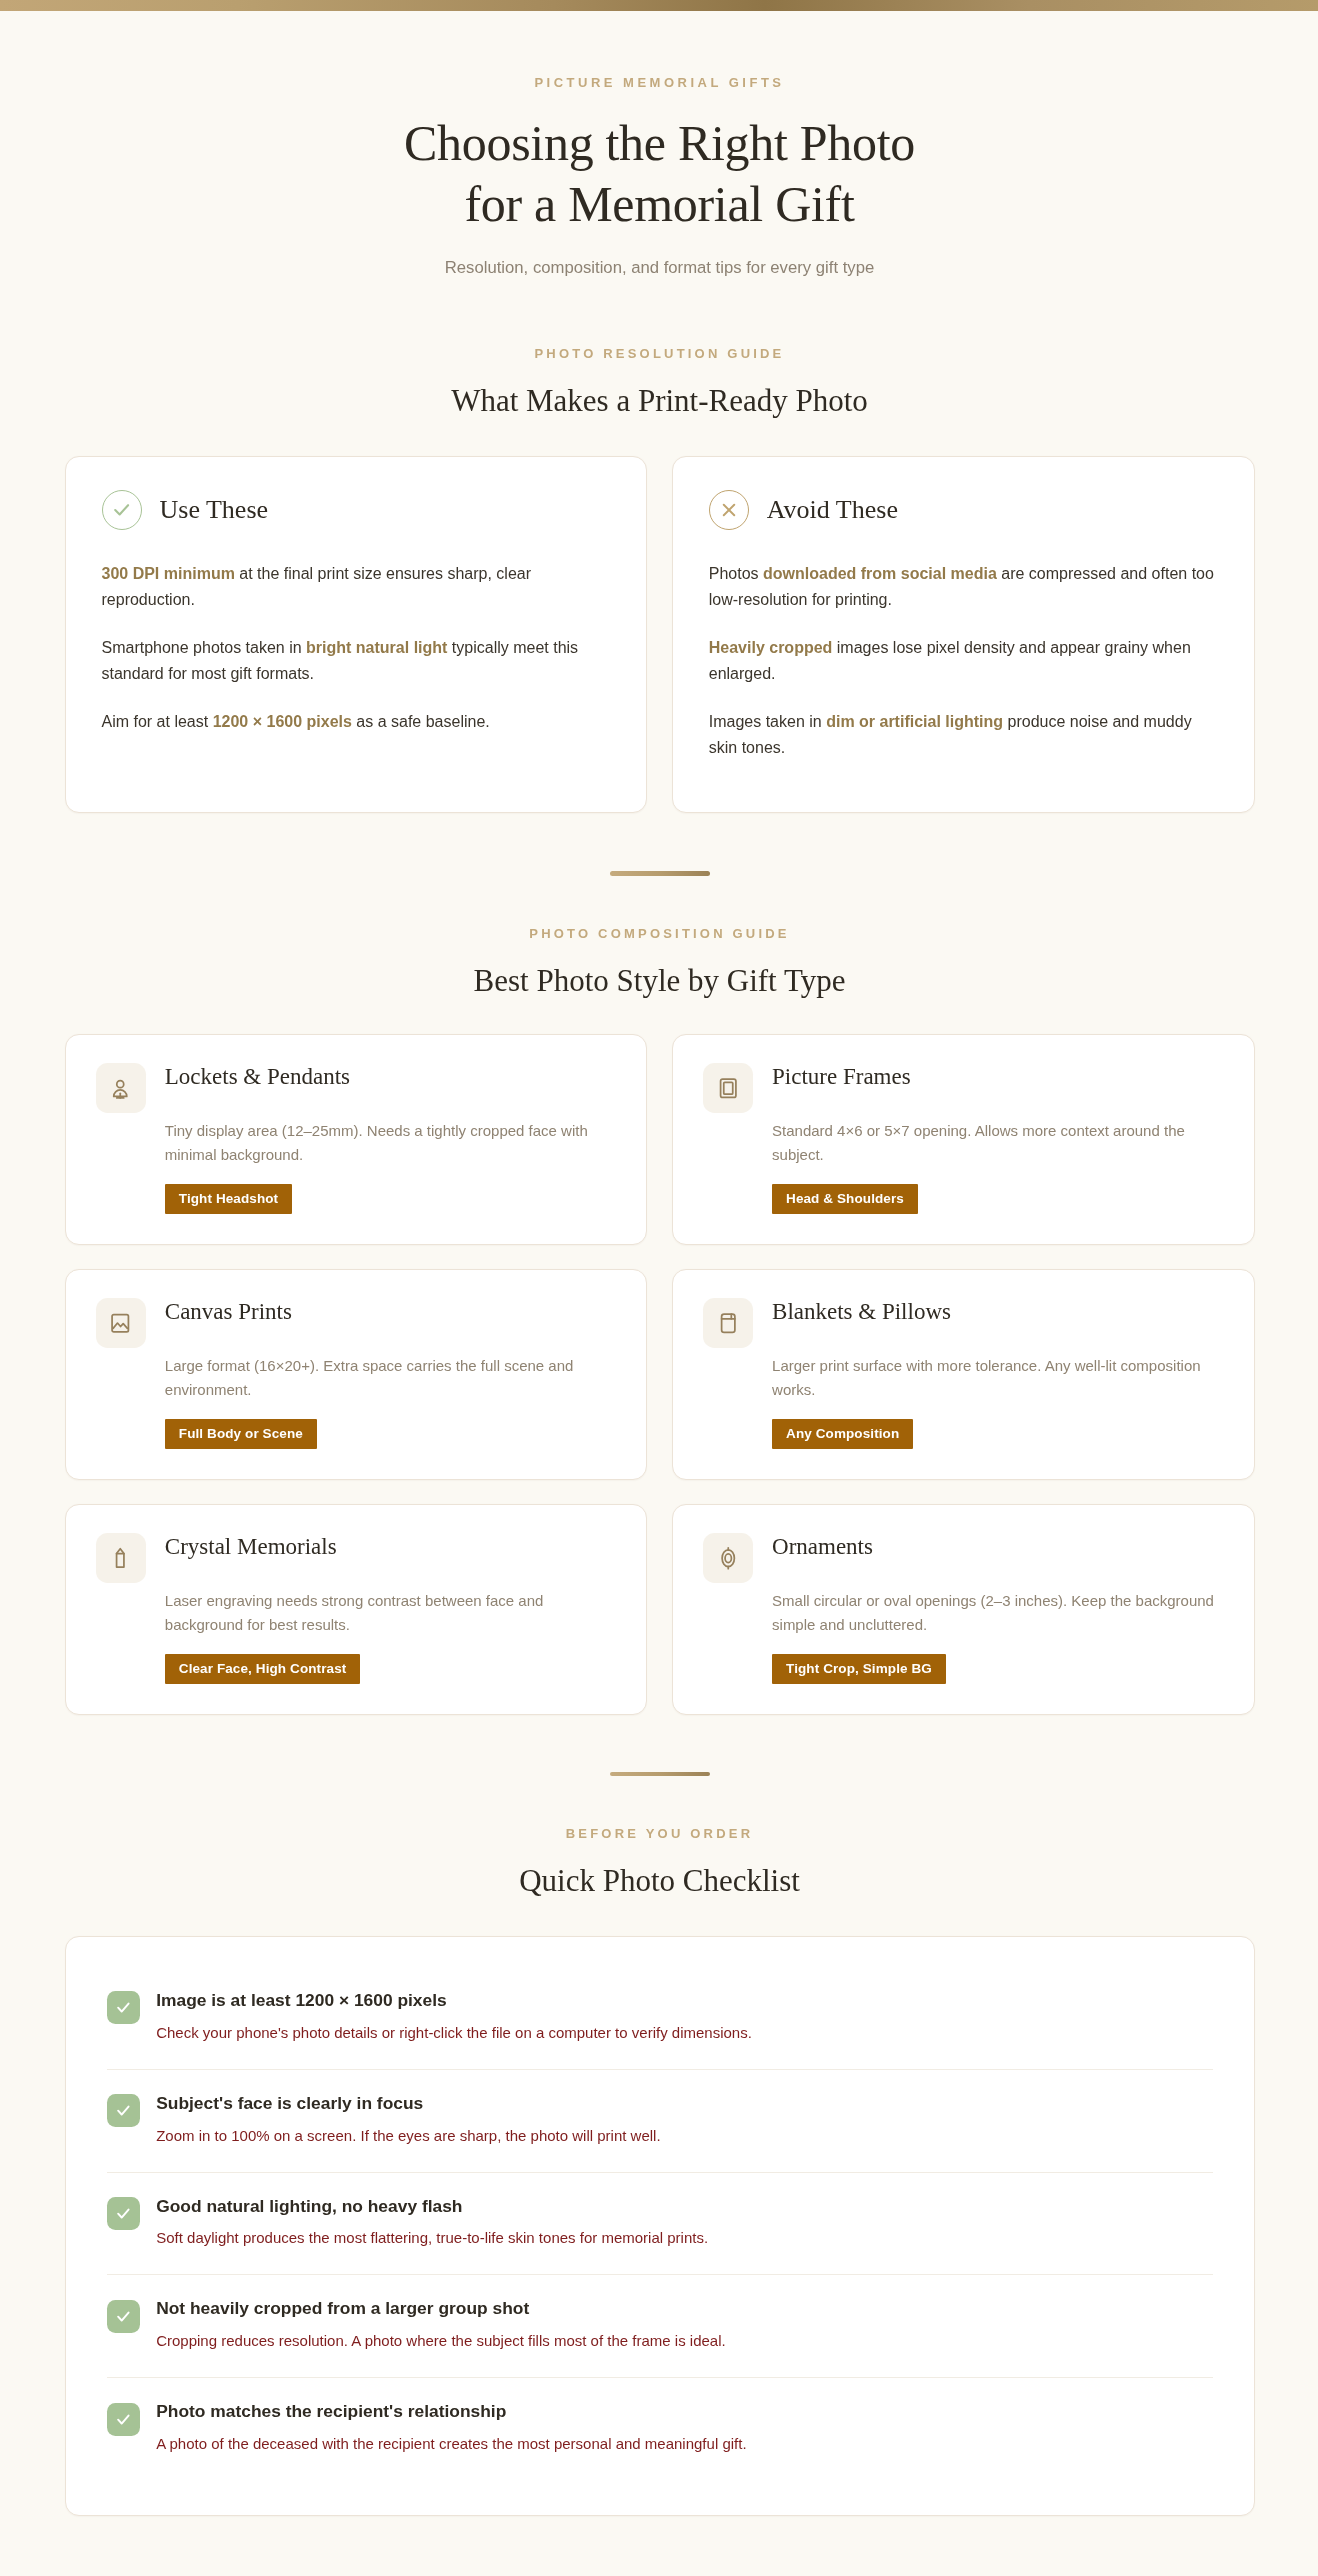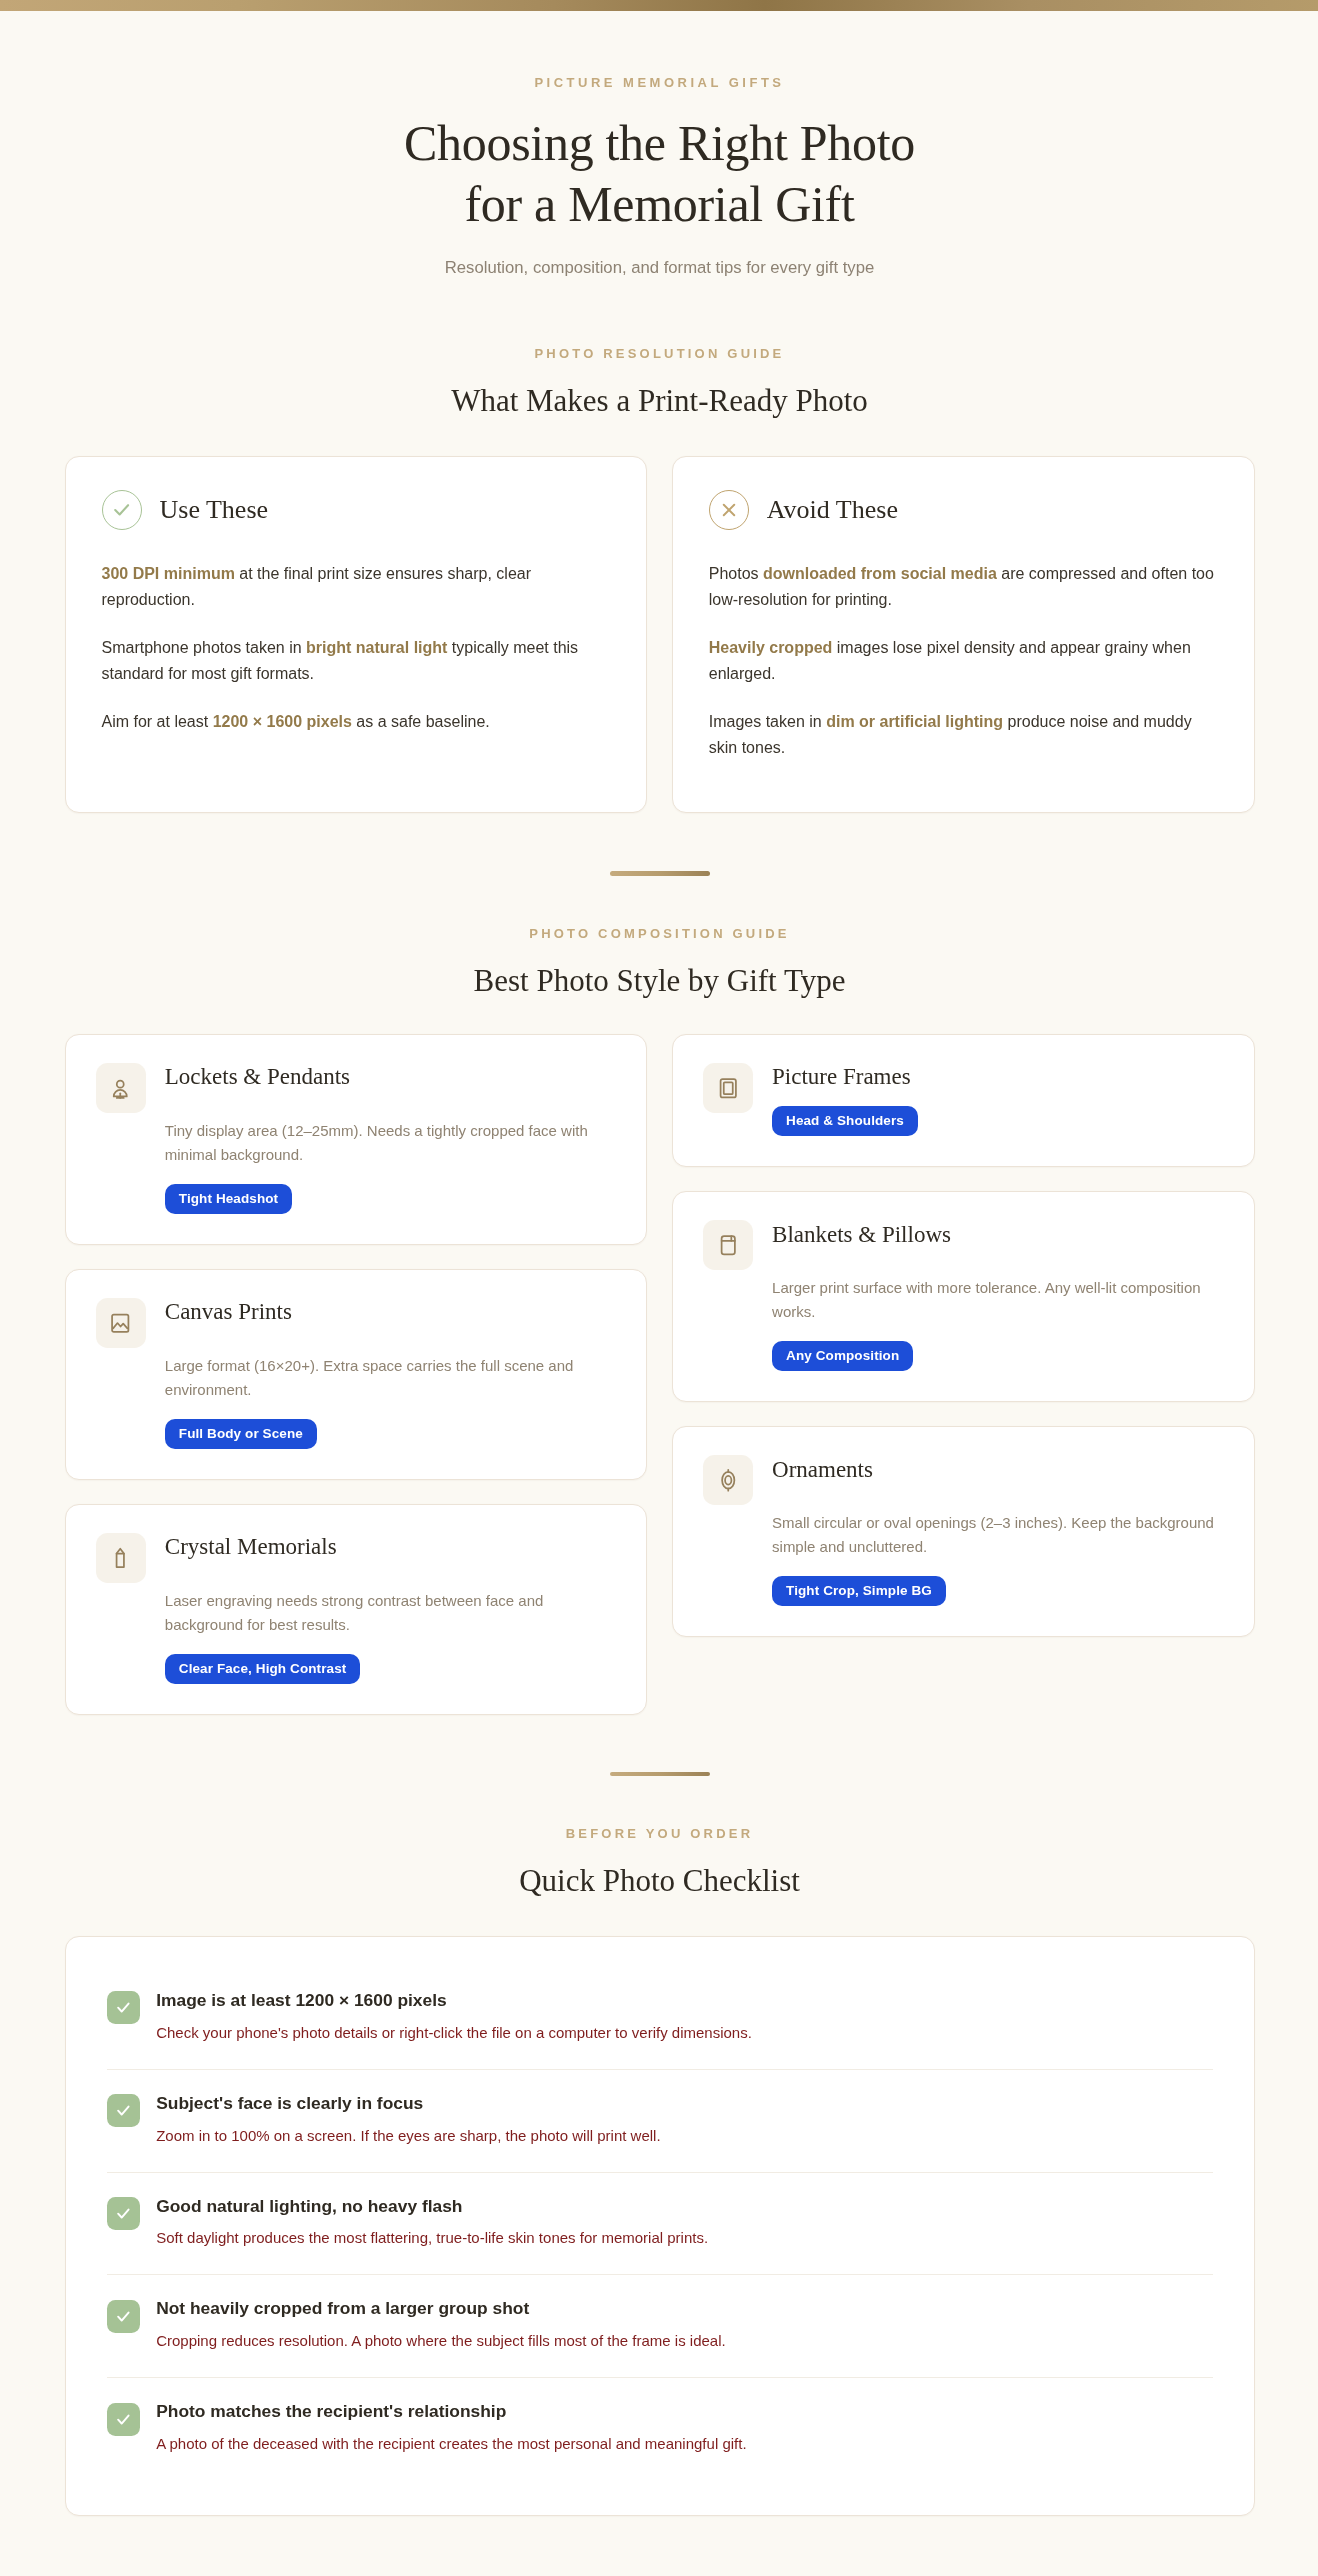--- a/index.html
+++ b/index.html
@@ -120,26 +120,26 @@
   }
   .gift-desc {
     margin-top: 29px;
     font-size: 15px;
     line-height: 1.62;
     color: #8f8372;
   }
   .pill {
     display: inline-block;
     margin-top: 16.7px;
-    background: #1d4ed8;
+    background: #a16207;
     color: #ffffff;
     font-size: 13.5px;
     font-weight: bold;
     padding: 7px 14px 7.7px 14px;
-    border-radius: 10px;
+    border-radius: 1px;
     letter-spacing: 0.1px;
   }
 
   
   .checkcard { padding: 36px 41px 35px 41px; }
   .checkitem { padding: 23px 0 24.5px 0; display: flex; gap: 16.7px; align-items: flex-start; }
   .checkitem + .checkitem { border-top: 1.3px solid #f1ece3; }
   .checkitem:first-child { padding-top: 16.7px; }
   .cbox {
     width: 33px; height: 33px; flex: 0 0 33px;
@@ -288,20 +288,21 @@
 
         <div class="card giftcard">
           <span class="gift-ic">
             <svg width="24.5" height="24.5" viewBox="0 0 24 24" fill="none" stroke="#96805c" stroke-width="1.7" stroke-linecap="round" stroke-linejoin="round">
                 <rect x="4.5" y="3" width="15" height="18" rx="2"></rect>
                 <rect x="7.6" y="6.2" width="8.8" height="11.6" rx="1"></rect>
               </svg>
           </span>
           <div class="gift-body">
             <div class="gift-title">Picture Frames</div>
+            <div class="gift-desc">Standard 4×6 or 5×7 opening. Allows more context around the subject.</div>
             <span class="pill">Head &amp; Shoulders</span>
           </div>
         </div>
 
         <div class="card giftcard">
           <span class="gift-ic">
             <svg width="24.5" height="24.5" viewBox="0 0 24 24" fill="none" stroke="#96805c" stroke-width="1.7" stroke-linecap="round" stroke-linejoin="round">
                 <rect x="5.5" y="3" width="13" height="18" rx="2.4"></rect>
                 <line x1="5.5" y1="7.6" x2="18.5" y2="7.6"></line>
                 <line x1="15" y1="3" x2="15" y2="7.6"></line>

